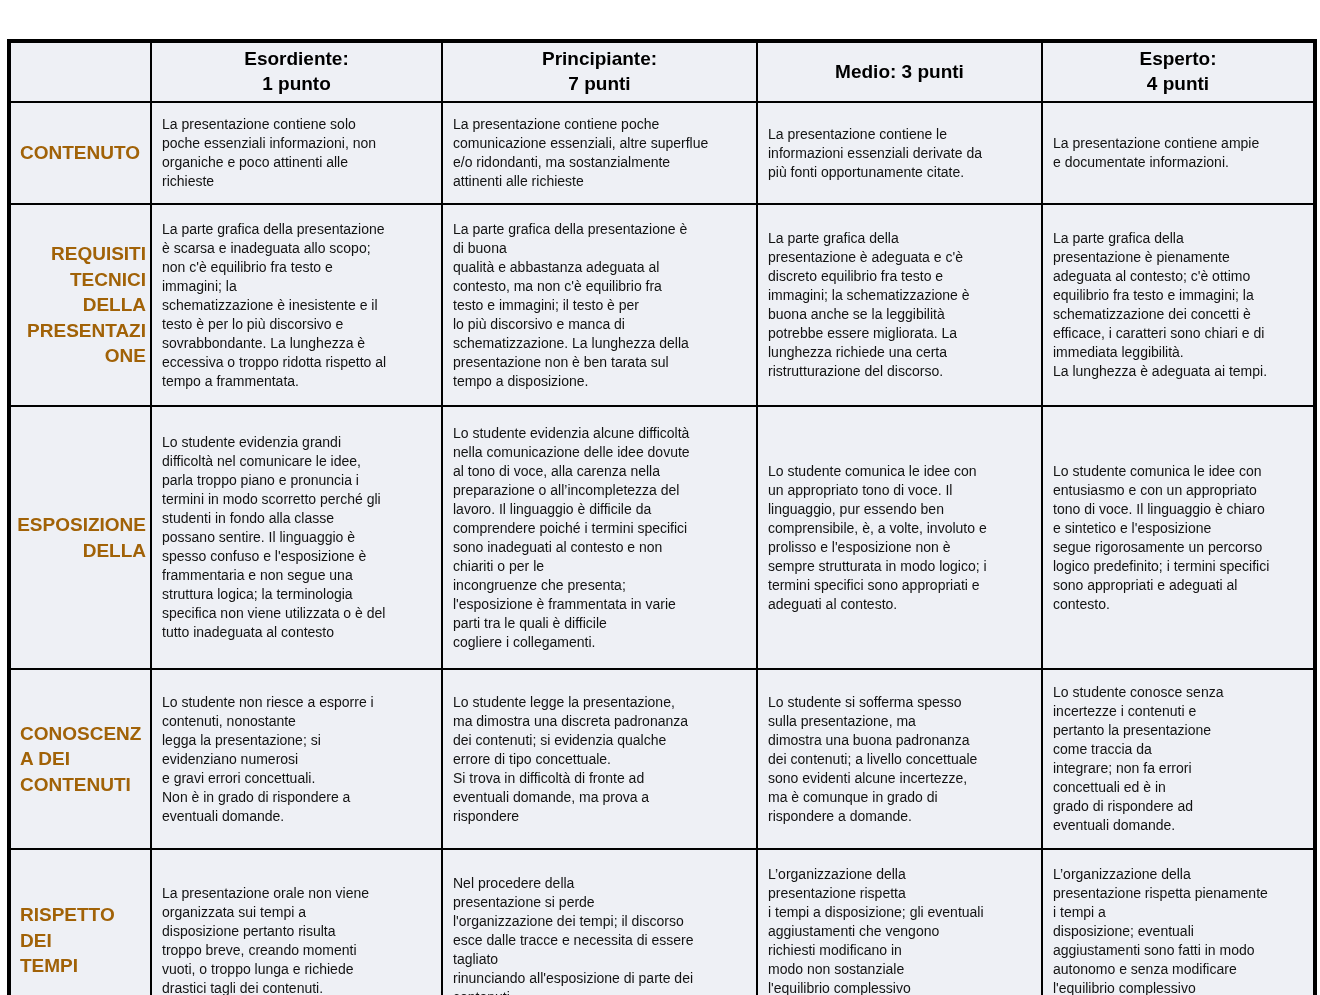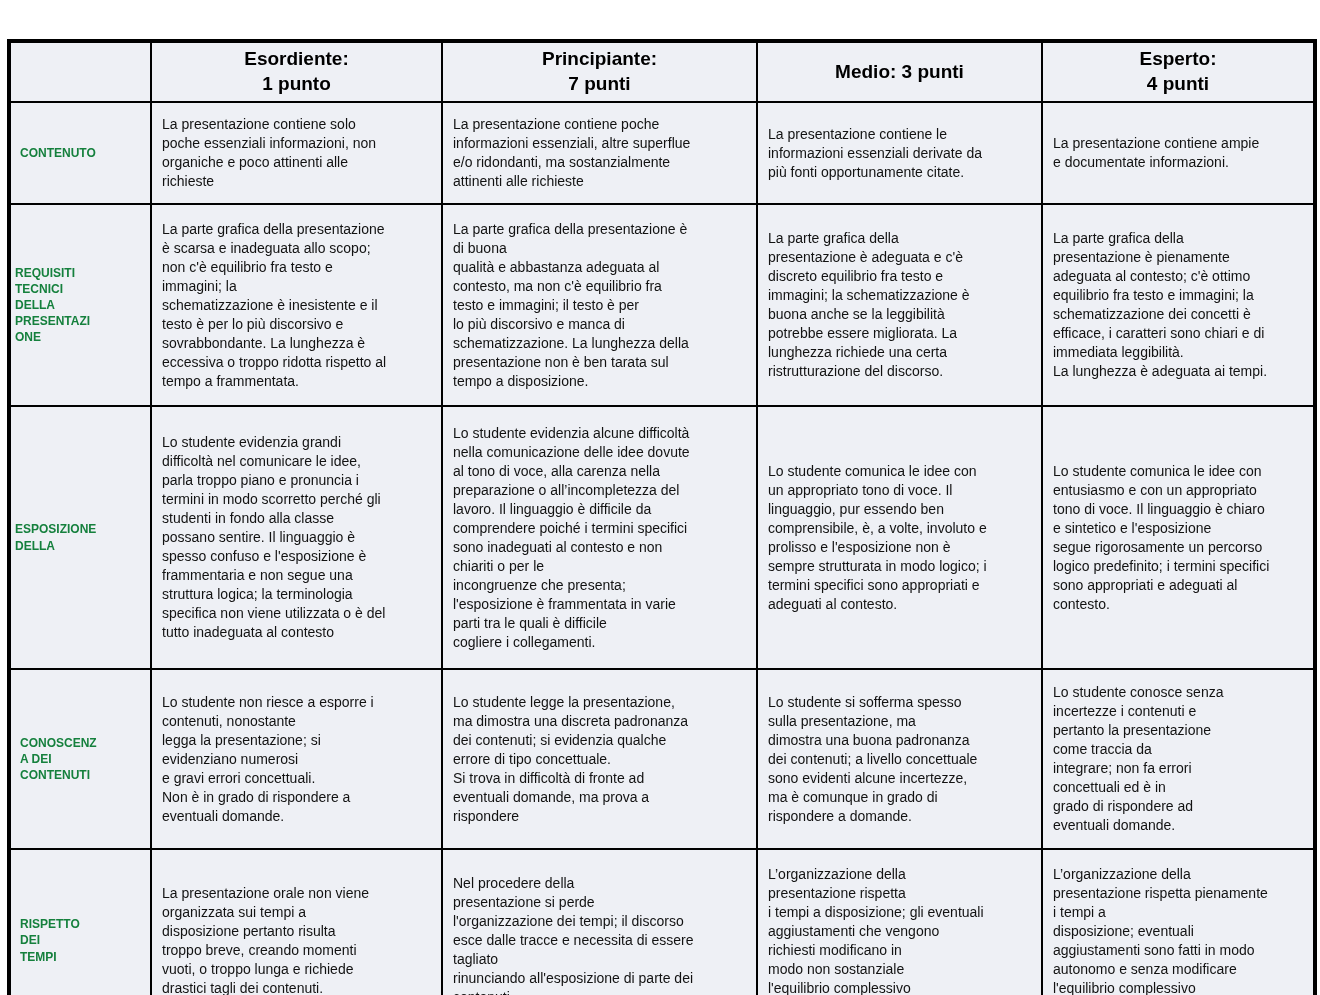--- a/index.html
+++ b/index.html
@@ -31,28 +31,28 @@
   }
   .rubric thead th {
     font-size: 19px;
     font-weight: bold;
     text-align: center;
     line-height: 1.3;
     height: 56px;
     color: #000;
   }
   .rh {
-    font-size: 12px;
+    font-size: 19px;
     font-weight: bold;
     line-height: 1.35;
-    color: #15803d;
+    color: #a16207;
     padding: 4px 4px 4px 9px;
   }
   .rh.left   { text-align: left; }
-  .rh.center { text-align: left; padding-left: 4px; }
+  .rh.center { text-align: right; padding-left: 4px; }
   .rubric td.body {
     font-size: 14px;
     line-height: 19px;
     padding: 6px 6px 6px 10px;
     text-align: left;
     color: #121212;
   }
   tr.r-contenuto  td, tr.r-contenuto  th { height: 88px; }
   tr.r-requisiti  td, tr.r-requisiti  th { height: 188px; }
   tr.r-esposizione td, tr.r-esposizione th { height: 249px; }
@@ -90,21 +90,21 @@
       </tr>
     </thead>
     <tbody>
       <tr class="r-contenuto">
         <th class="rh left">CONTENUTO</th>
         <td class="body">La presentazione contiene solo
 poche essenziali informazioni, non
 organiche e poco attinenti alle
 richieste</td>
         <td class="body">La presentazione contiene poche
-informazioni essenziali, altre superflue
+comunicazione essenziali, altre superflue
 e/o ridondanti, ma sostanzialmente
 attinenti alle richieste</td>
         <td class="body">La presentazione contiene le
 informazioni essenziali derivate da
 più fonti opportunamente citate.</td>
         <td class="body">La presentazione contiene ampie
 e documentate informazioni.</td>
       </tr>
       <tr class="r-requisiti">
         <th class="rh center">REQUISITI

